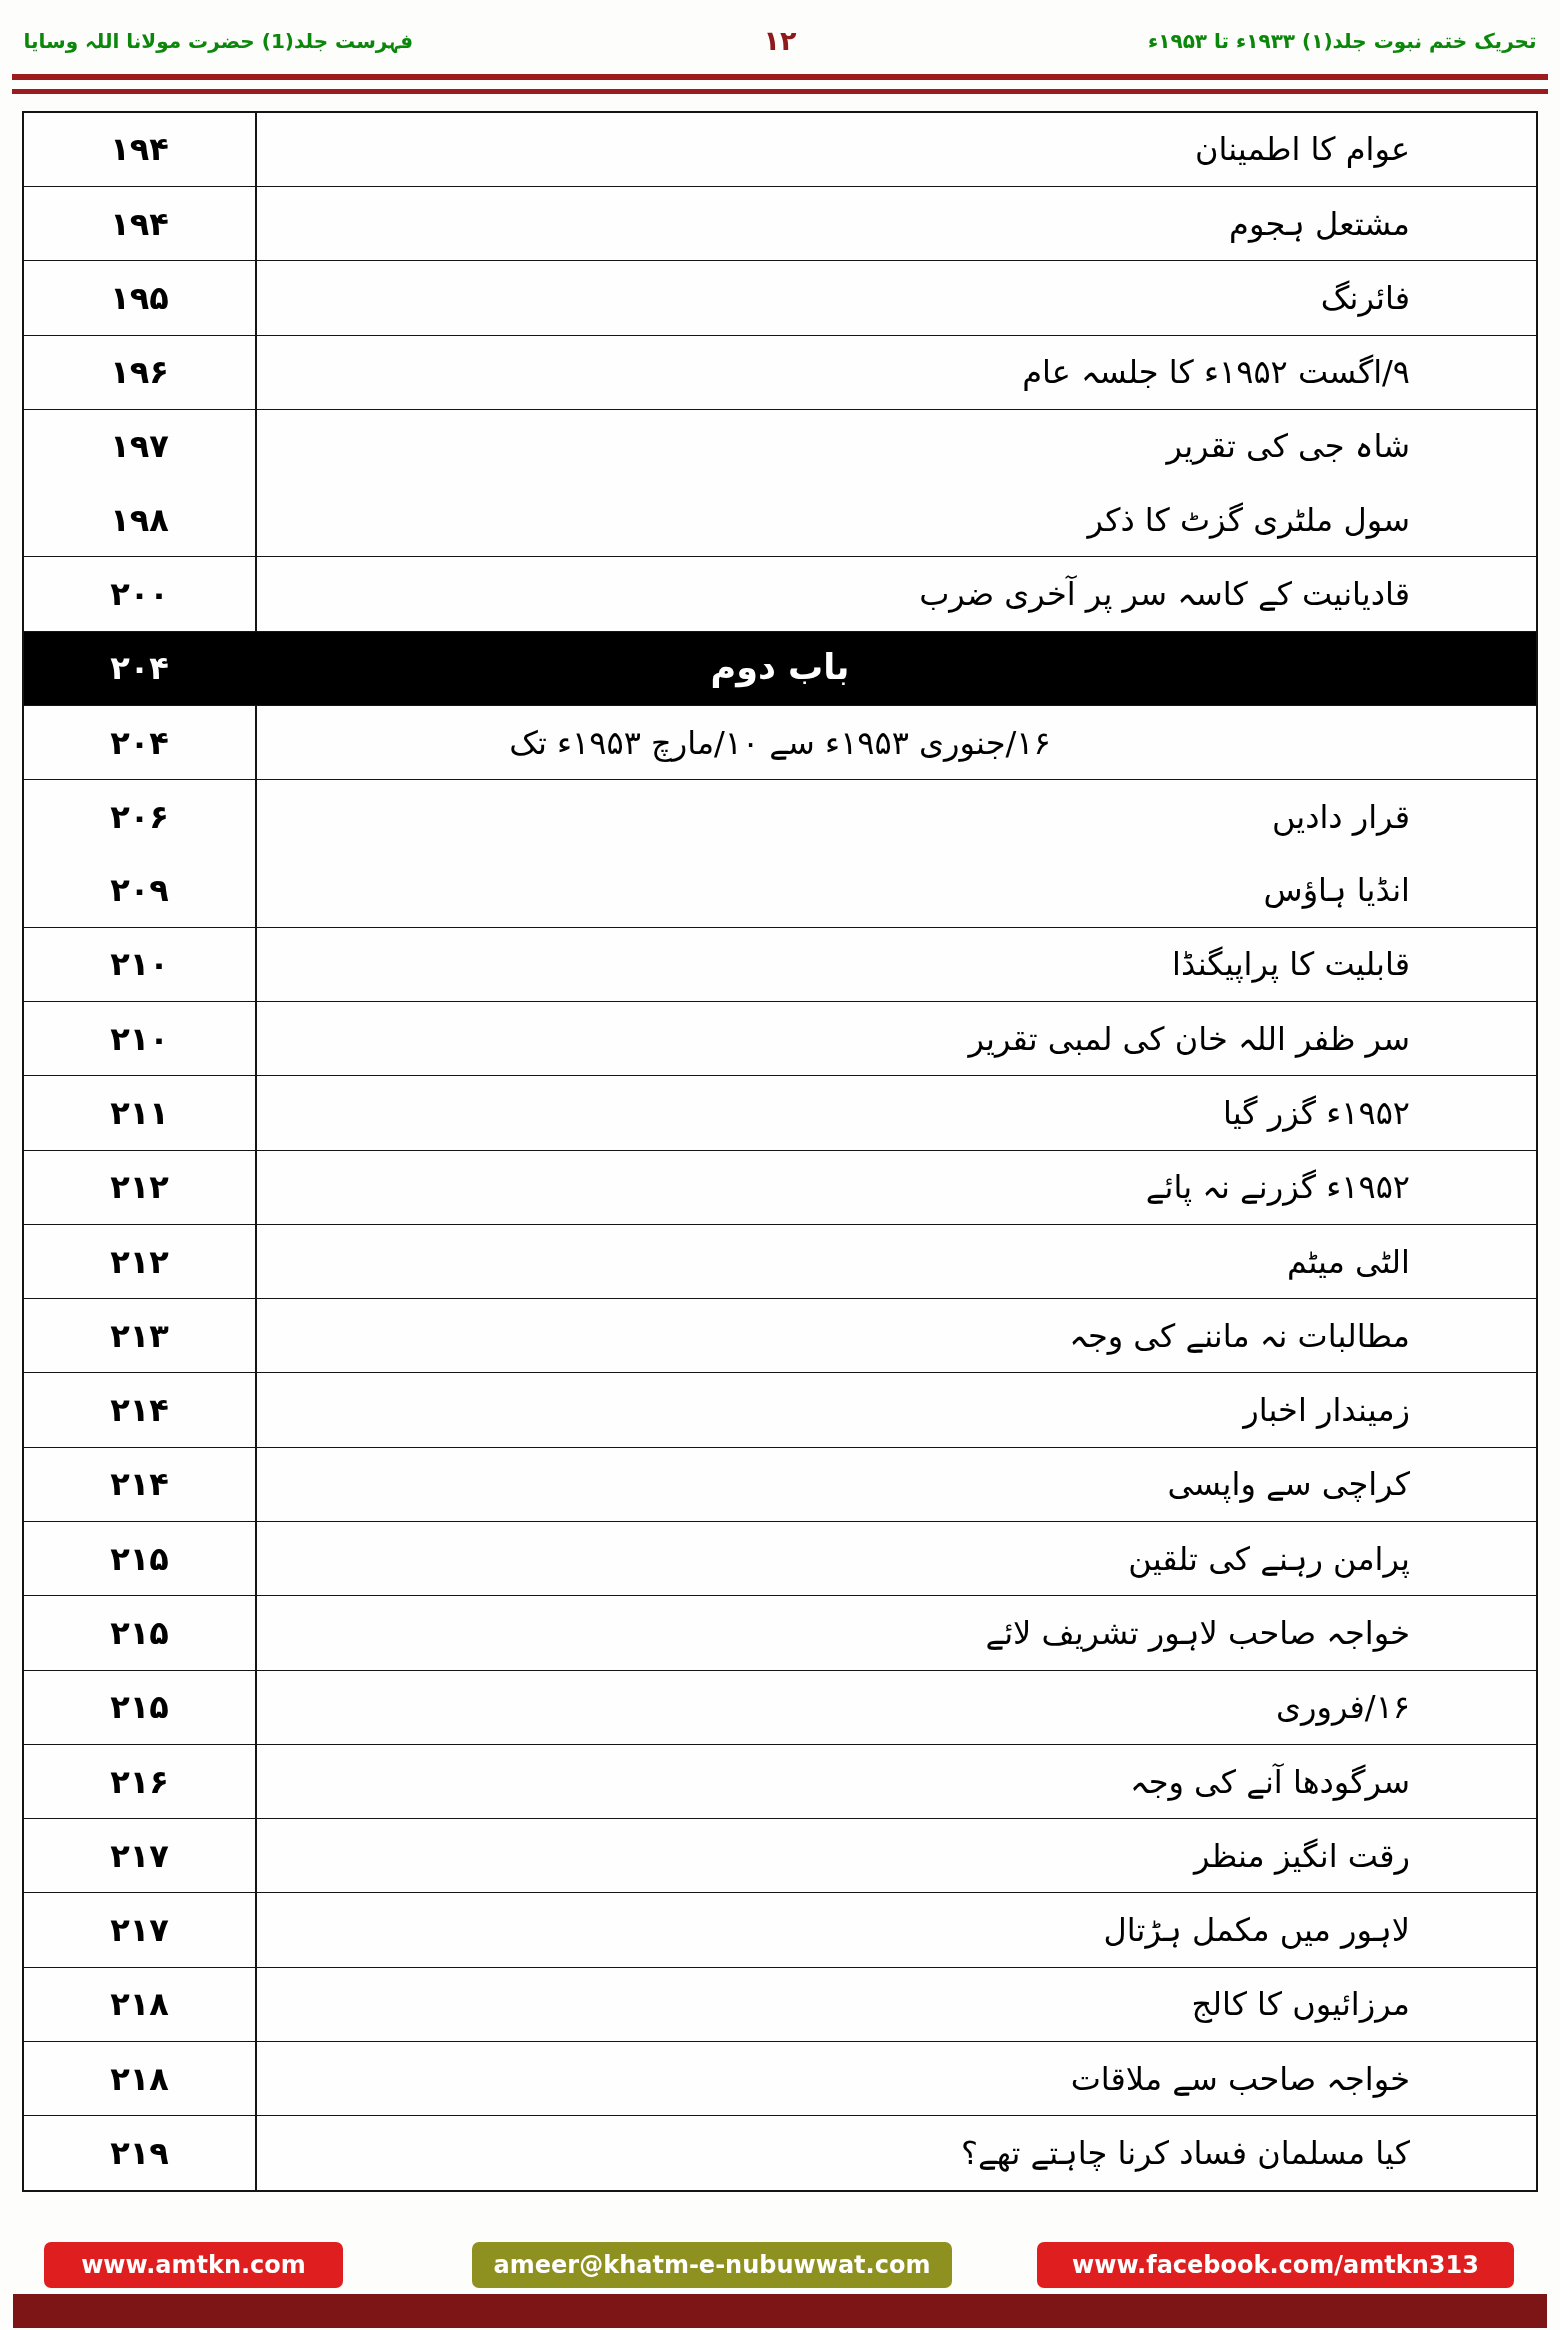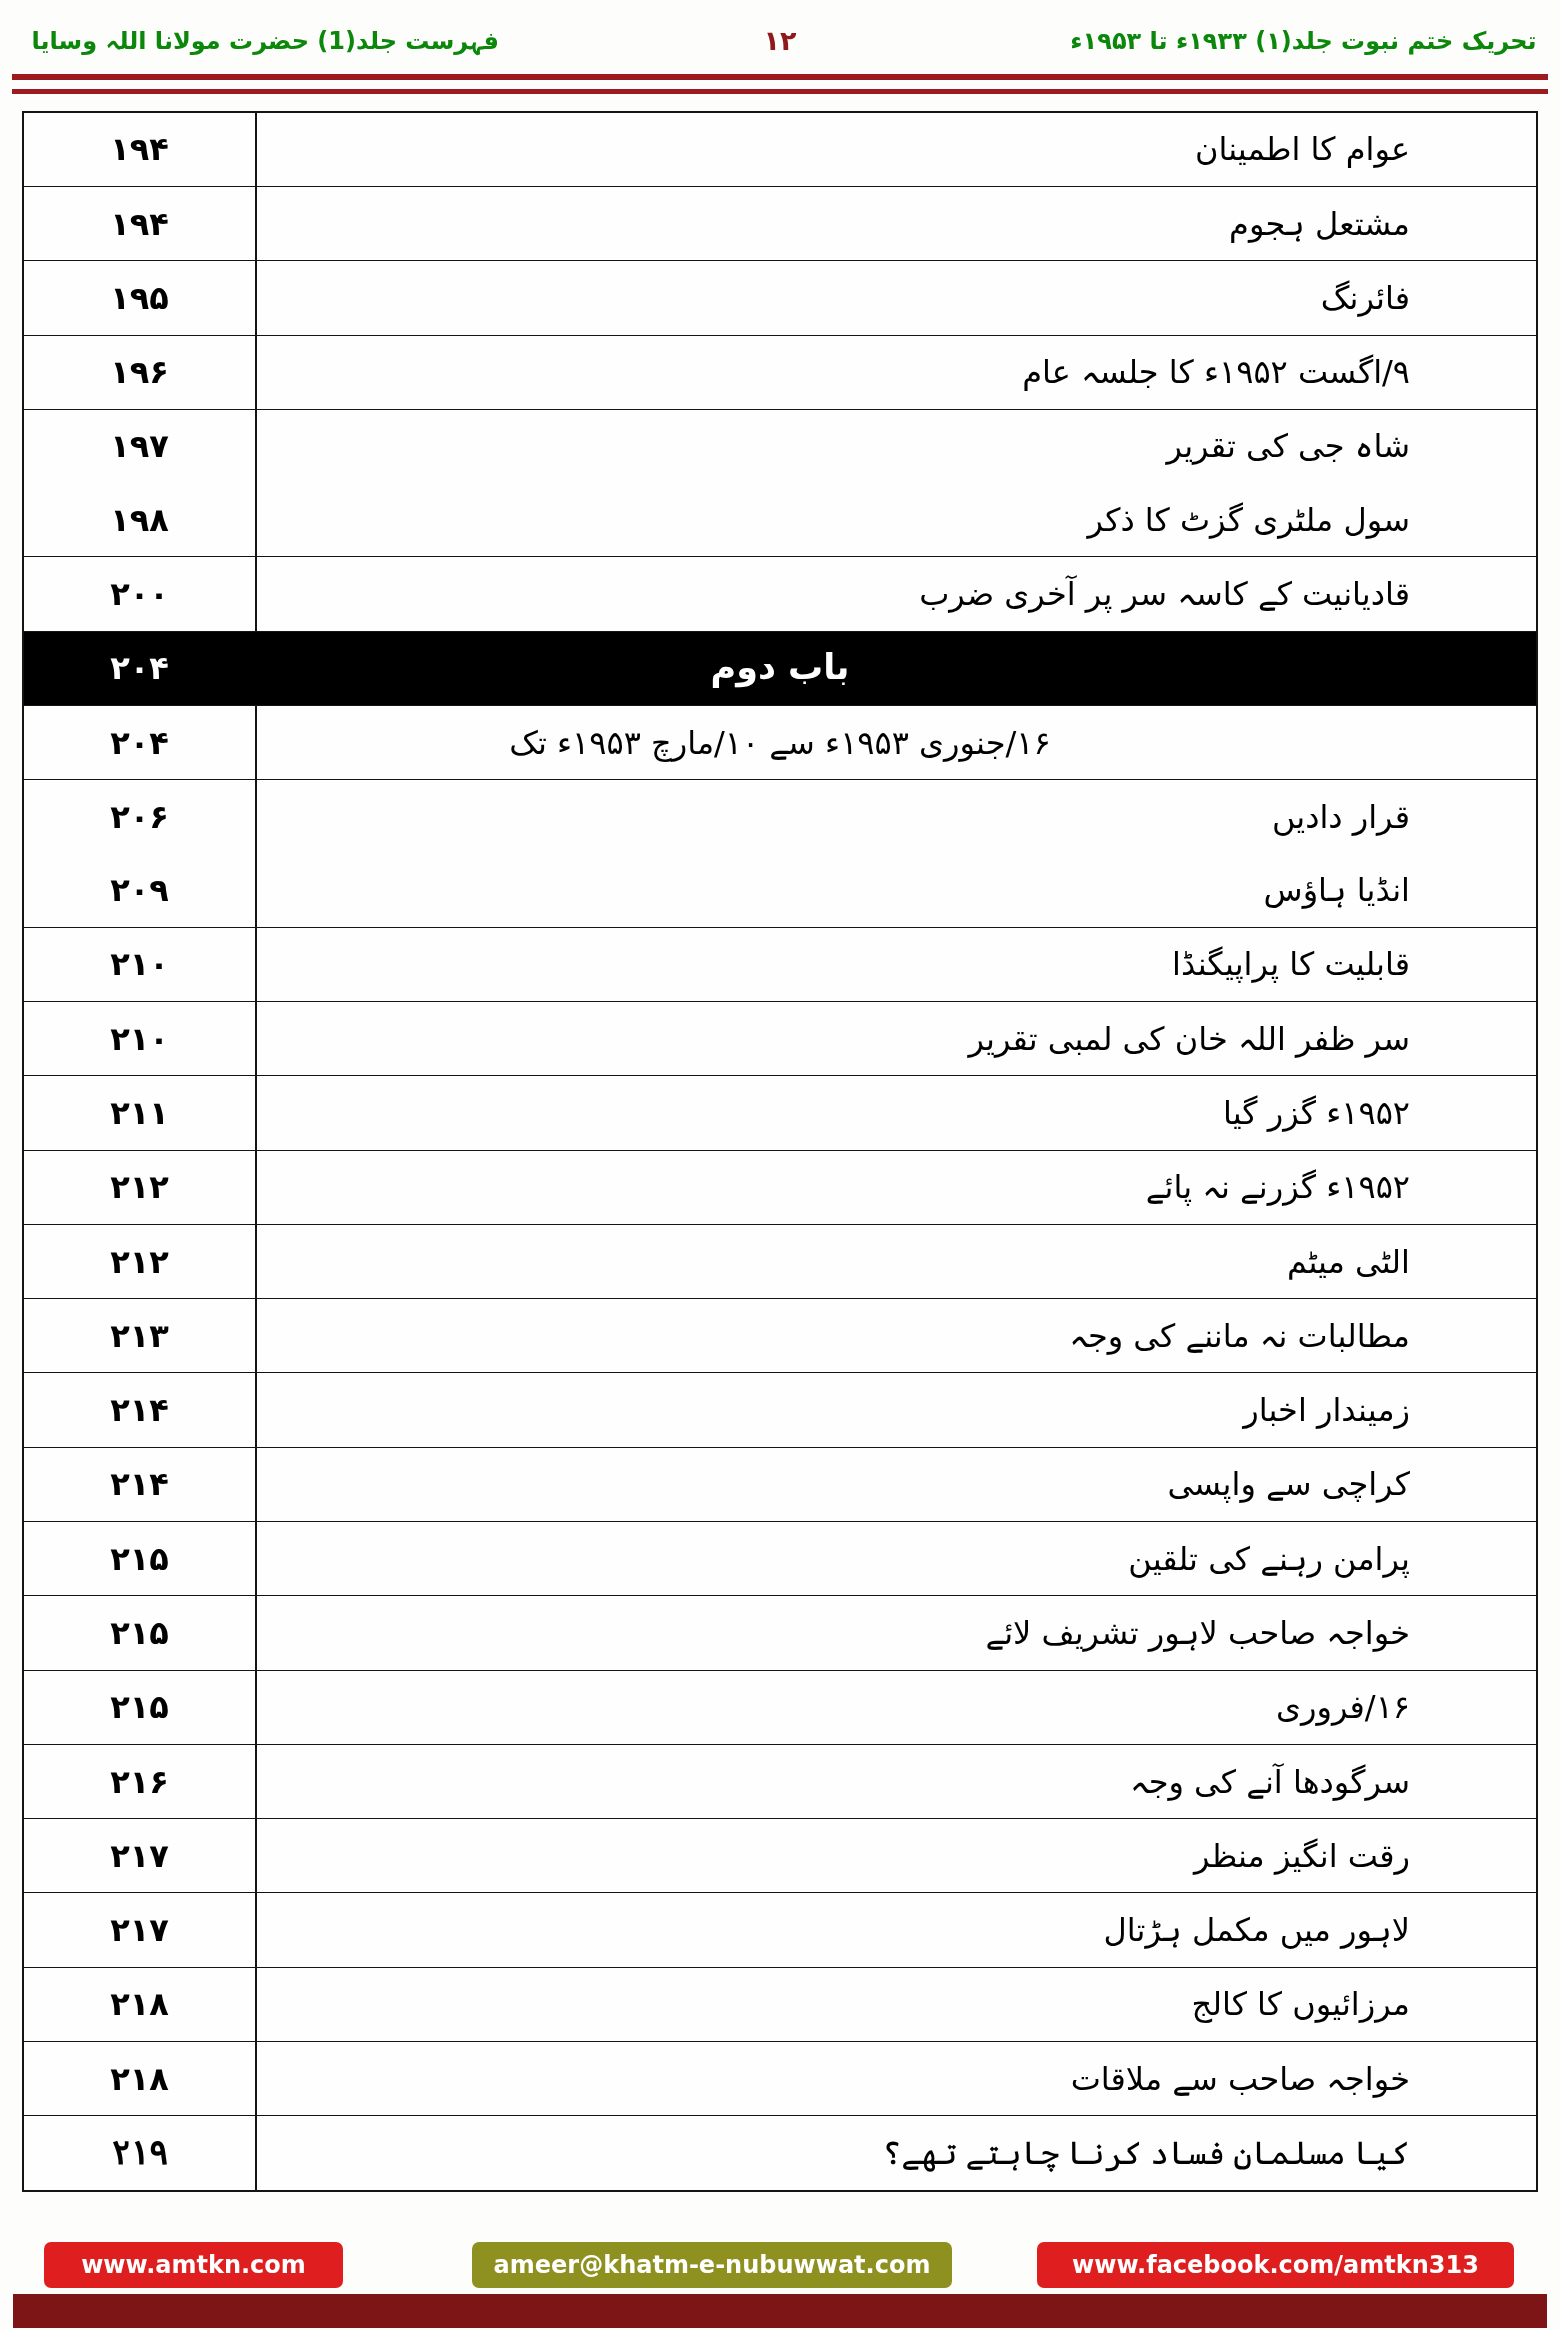--- a/index.html
+++ b/index.html
@@ -15,22 +15,22 @@
 
   
   .hdr {
     display:grid;
     grid-template-columns:1fr auto 1fr;
     align-items:center;
     padding:25px 23.5px 10px 23.5px;
   }
   .hdr-side {
     color:var(--header-green, #0b870b);
-    font-size:24px; font-weight:bold;
-    direction:rtl; white-space:nowrap;margin-left:8px;
+    font-size:20px; font-weight:bold;
+    direction:rtl; white-space:nowrap;
   }
   .hdr-left  { text-align:left; }
   .hdr-right { text-align:right; }
   .hdr-page-num {
     color:var(--page-red, #8e1a1c);
     font-size:27px; font-weight:bold;
     direction:rtl; text-align:center;
     padding:0 17px;
   }
 
@@ -48,21 +48,21 @@
     border:2.5px solid #141414;
     display:flex; flex-direction:column;
     background:#fefefe;
   }
   .toc-row {
     flex:1 1 0;
     display:flex; align-items:center;
     border-bottom:1.7px solid #141414;
     position:relative;
   }
-  .toc-row:last-child { border-bottom:none;font-family:Liberation Serif, serif; }
+  .toc-row:last-child { border-bottom:none; }
   .toc-row.no-divider { border-bottom:none; }
 
   .cell-num {
     width:233px; flex:0 0 233px;
     align-self:stretch;
     border-right:2.5px solid #141414;
     display:flex; align-items:center; justify-content:center;
     font-size:32px; font-weight:bold; color:#000;
     direction:rtl;
   }

